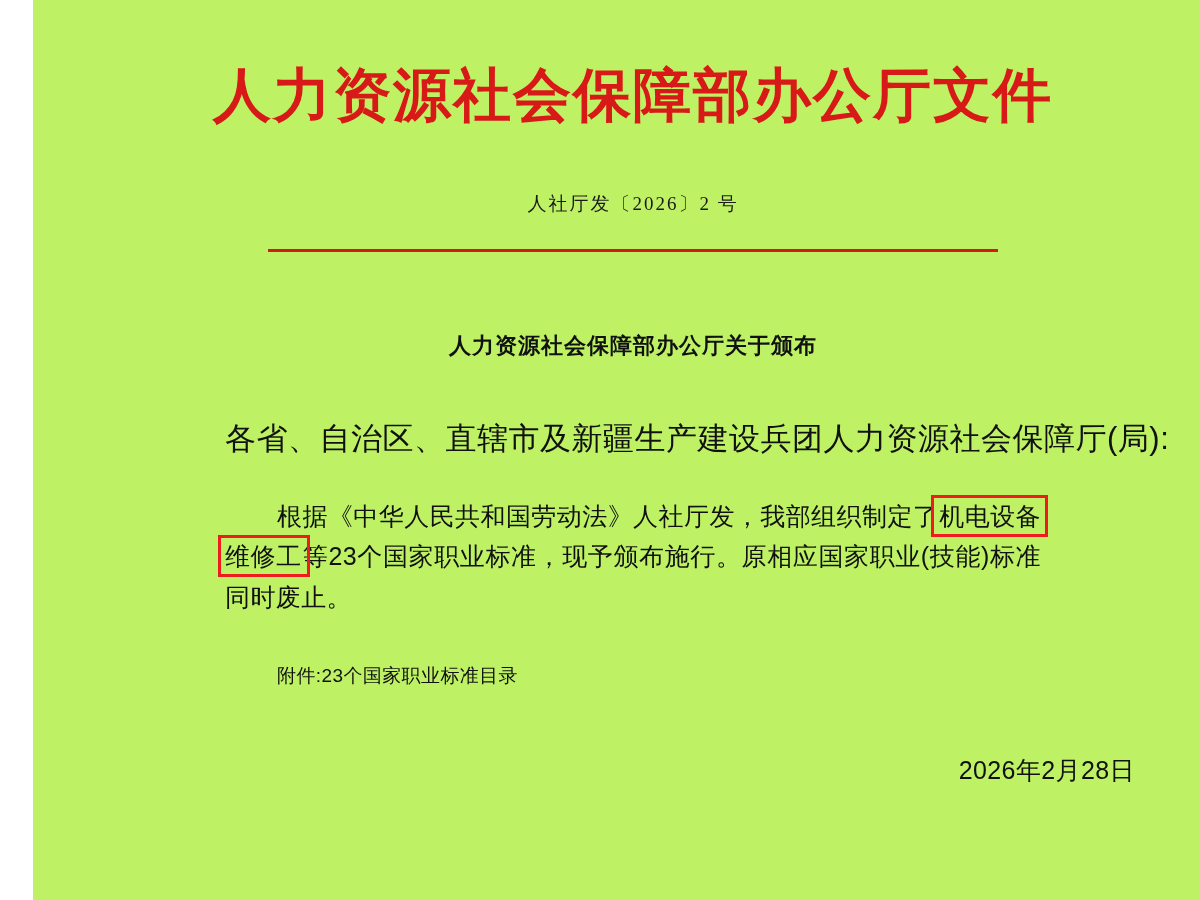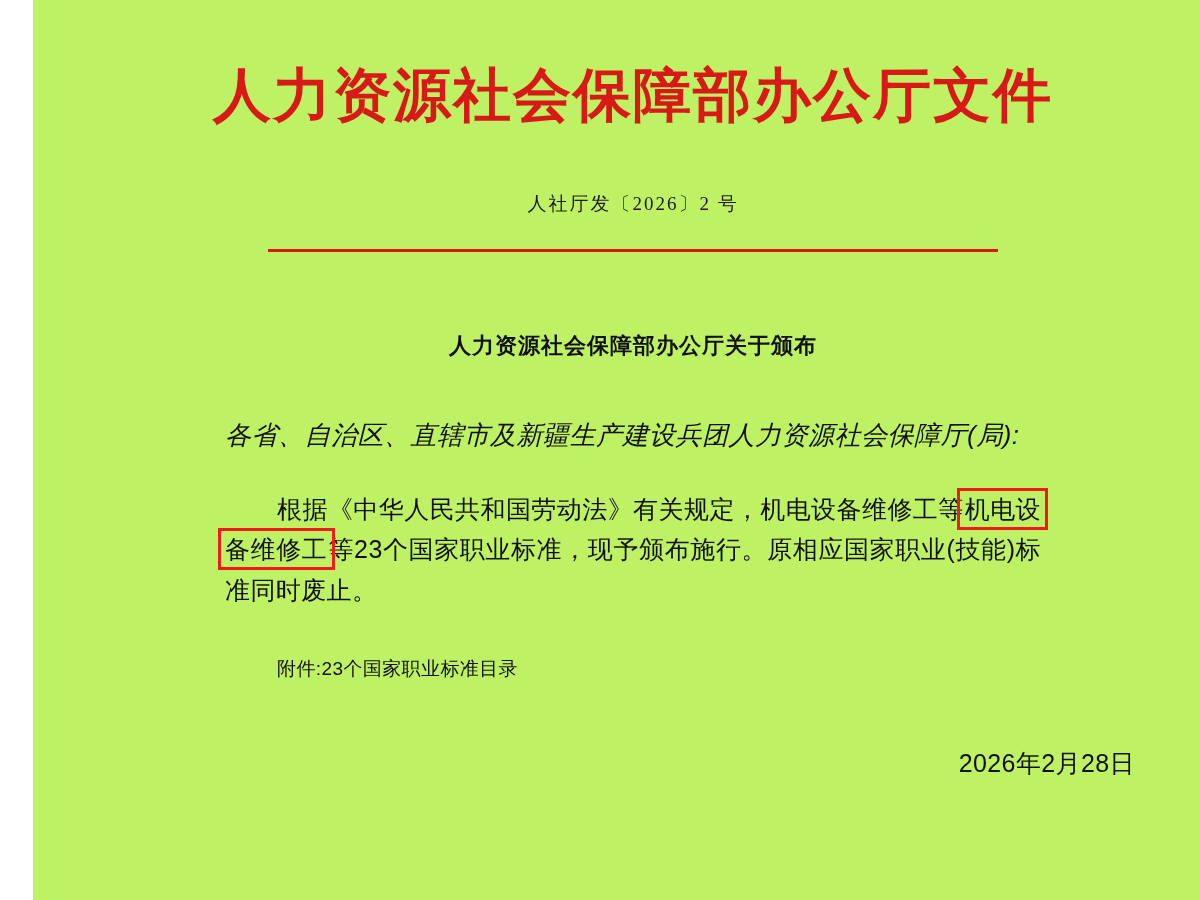--- a/index.html
+++ b/index.html
@@ -77,25 +77,24 @@
     margin: 0 auto;
     width: 1000px;
     padding-left: 92px;
     padding-right: 92px;
     box-sizing: border-box;
   }
 
   .salutation {
     margin-top: 62px;
     font-family: "Liberation Sans", sans-serif;
-    font-size: 26px;
+    font-size: 31px;
     color: #111111;
     letter-spacing: 0.5px;
     white-space: nowrap;
-    font-style: italic;
   }
 
   .para {
     margin-top: 36px;
     font-family: "Liberation Sans", sans-serif;
     font-size: 25px;
     line-height: 1.62;
     color: #111111;
     text-align: justify;
     letter-spacing: 0.4px;
@@ -153,21 +152,21 @@
 
   <div class="title-block">
     <div class="title-line">人力资源社会保障部办公厅关于颁布</div>
   </div>
 
   <div class="body-wrap">
 
     <div class="salutation">各省、自治区、直辖市及新疆生产建设兵团人力资源社会保障厅(局):</div>
 
     <div class="para">
-      <span class="indent"></span><span>根据《中华人民共和国劳动法》有关规定，机电设备维修工等</span><span class="highlight-box">机电设备维修工</span><span>等23个国家职业标准，现予颁布施行。原相应国家职业(技能)标准同时废止。</span>
+      <span class="indent"></span><span>根据《中华人民共和国劳动法》人社厅发，我部组织制定了</span><span class="highlight-box">机电设备维修工</span><span>等23个国家职业标准，现予颁布施行。原相应国家职业(技能)标准同时废止。</span>
     </div>
 
     <div class="attachment">附件:23个国家职业标准目录</div>
 
   </div>
 
   <div class="signature">
     <div class="sign-date">2026年2月28日</div>
   </div>
 

